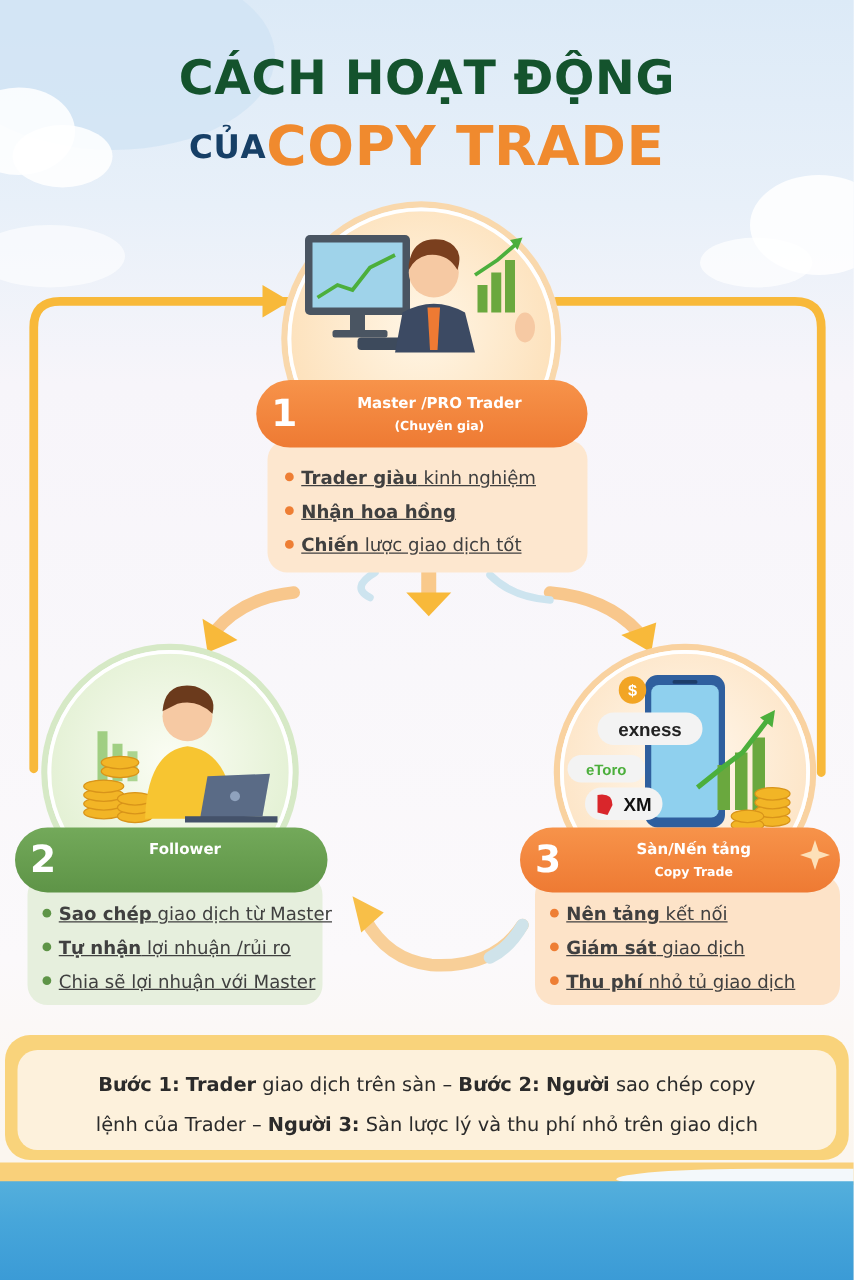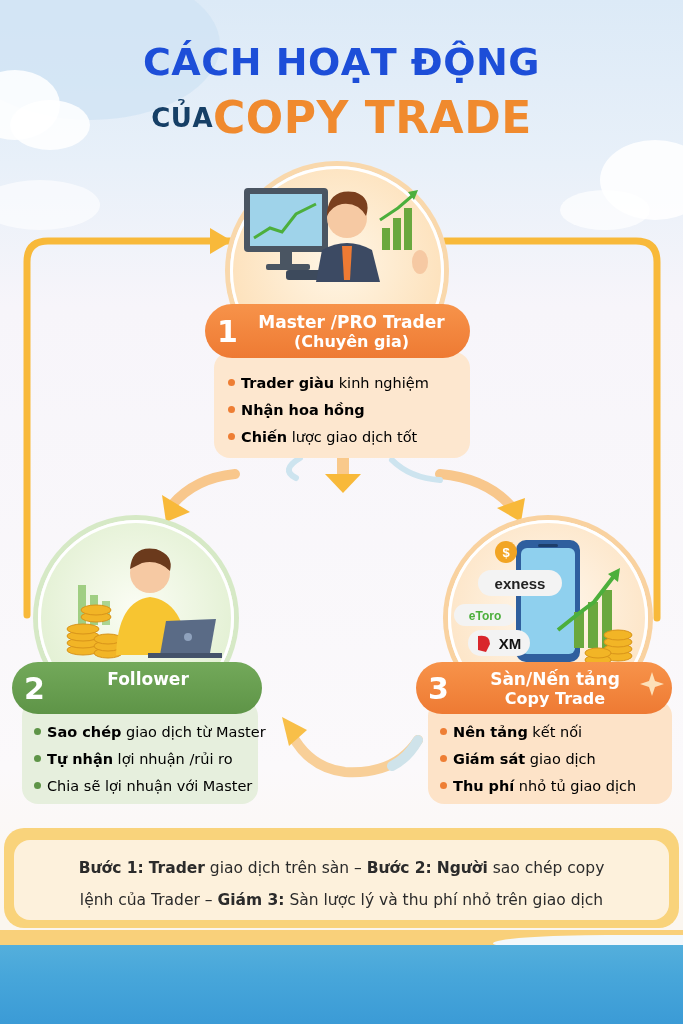--- a/index.html
+++ b/index.html
@@ -6,43 +6,43 @@
   html, body { width: 683px; height: 1024px; overflow: hidden; }
   body {
     position: relative;
     font-family: "DejaVu Sans", "Liberation Sans", sans-serif;
     background: linear-gradient(180deg, #dceaf7 0%, #e8f0f9 16%, #f7f5fa 30%, #fbf9fb 75%, #fbf6ef 90%);
   }
   .cloud { position: absolute; background: #ffffff; border-radius: 50%; opacity: .85; }
   .sky-blob { position:absolute; left:-40px; top:-30px; width:260px; height:150px; border-radius:50%; background:#cfe2f4; opacity:.7; }
 
   .title { position: absolute; left: 0; right: 0; text-align: center; font-weight: 700; letter-spacing: .5px; }
-  .title-1 { top: 40px; font-size: 38px; color: #1d4ed8; }
+  .title-1 { top: 40px; font-size: 38px; color: #14532d; }
   .title-2 { top: 92px; font-size: 44px; color: #f08a2e; }
   .title-2 .small { font-size: 26px; color: #163f66; vertical-align: 6px; }
 
   .circle { position: absolute; border-radius: 50%; }
   .c1 { left: 230px; top: 166px; width: 214px; height: 210px; background: radial-gradient(circle at 50% 45%, #fff6e6 0%, #fde2bd 70%, #f8d3a4 100%); border: 3px solid #fff; box-shadow: 0 0 0 5px #f9d8ac; }
   .c2 { left: 38px; top: 520px; width: 196px; height: 196px; background: radial-gradient(circle at 50% 45%, #fbfdf4 0%, #e4f1d5 70%, #d2e8bf 100%); border: 3px solid #fff; box-shadow: 0 0 0 5px #d6e9c6; }
   .c3 { left: 448px; top: 520px; width: 200px; height: 196px; background: radial-gradient(circle at 50% 45%, #fff8ee 0%, #fde6c9 70%, #f9d4a8 100%); border: 3px solid #fff; box-shadow: 0 0 0 5px #f9d2a0; }
 
   .card { position: absolute; border-radius: 16px; }
   .card1 { left: 214px; top: 352px; width: 256px; height: 106px; background: #fde7cf; }
   .card2 { left: 22px; top: 700px; width: 236px; height: 104px; background: #e6efdd; }
   .card3 { left: 428px; top: 700px; width: 244px; height: 104px; background: #fde3c8; }
 
   .pill { position: absolute; border-radius: 28px; color: #fff; font-weight: 700; text-align: center; }
   .pill .num { position: absolute; left: 12px; top: 50%; transform: translateY(-50%); font-size: 30px; }
-  .pill .l1 { display:block; font-size: 17px; line-height: 22px; }
-  .pill .l2 { display:block; font-size: 16px; line-height: 18px; }
+  .pill .l1 { display:block; font-size: 12px; line-height: 22px; }
+  .pill .l2 { display:block; font-size: 10px; line-height: 18px; }
   .pill1 { left: 205px; top: 304px; width: 265px; height: 54px; background: linear-gradient(180deg,#f7934a,#ee7a33); padding: 7px 8px 0 36px; }
   .pill2 { left: 12px; top: 662px; width: 250px; height: 52px; background: linear-gradient(180deg,#73a95a,#5e9447); padding: 6px 8px 0 30px; }
   .pill3 { left: 416px; top: 662px; width: 256px; height: 52px; background: linear-gradient(180deg,#f7934a,#ee7a33); padding: 6px 8px 0 30px; }
 
-  .list { position: absolute; list-style: none; font-size: 14.5px; color: #000000; }
+  .list { position: absolute; list-style: none; font-size: 14.5px; color: #404040; text-decoration: underline; }
   .list li { line-height: 27px; white-space: nowrap; }
   .list li .dot { display:inline-block; width:7px; height:7px; border-radius:50%; margin-right:6px; vertical-align: 2px; }
   .list1 { left: 228px; top: 370px; }
   .list2 { left: 34px; top: 719px; }
   .list3 { left: 440px; top: 719px; }
   .dot-orange { background: #ee7e34; }
   .dot-green { background: #5e9447; }
   b { font-weight: 700; }
 
   .bottom-box { position: absolute; left: 4px; top: 828px; width: 675px; height: 100px; border-radius: 20px; background: #f9d37b; }
@@ -198,18 +198,18 @@
 <ul class="list list3">
   <li><span class="dot dot-orange"></span><b>Nên tảng</b><span> kết nối</span></li>
   <li><span class="dot dot-orange"></span><b>Giám sát</b><span> giao dịch</span></li>
   <li><span class="dot dot-orange"></span><b>Thu phí</b><span> nhỏ tủ giao dịch</span></li>
 </ul>
 
 <div class="bottom-box"></div>
 <div class="bottom-inner"></div>
 <div class="bottom-text">
   <div><b>Bước 1:</b> <b>Trader</b><span> giao dịch trên sàn – </span><b>Bước 2:</b> <b>Người</b><span> sao chép copy</span></div>
-  <div><span>lệnh của Trader – </span><b>Giám 3:</b><span> Sàn lược lý và thu phí nhỏ trên giao dịch</span></div>
+  <div><span>lệnh của Trader – </span><b>Người 3:</b><span> Sàn lược lý và thu phí nhỏ trên giao dịch</span></div>
 </div>
 
 <div class="sand"></div>
 <div class="wave"></div>
 <div class="sea"></div>
 
 </body></html>

